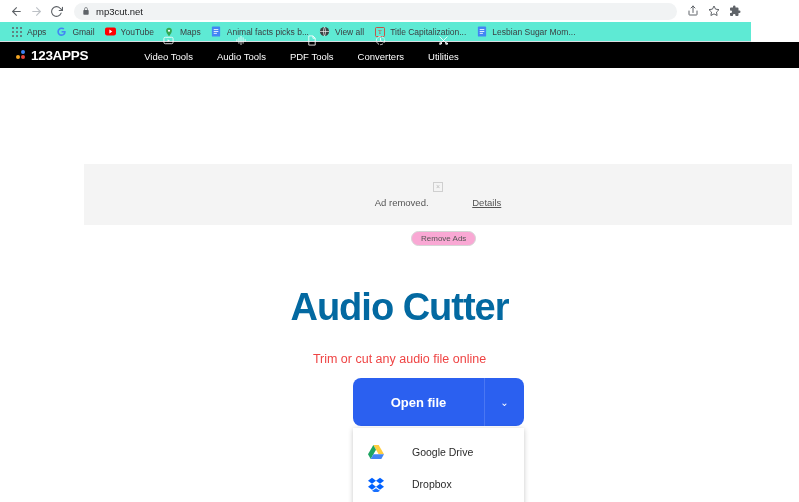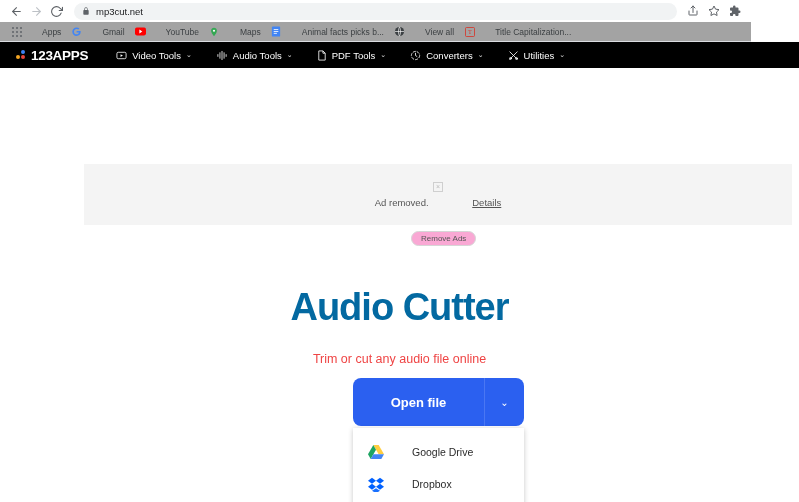--- a/index.html
+++ b/index.html
@@ -4,21 +4,21 @@
 <style>
   * { box-sizing: border-box; margin: 0; padding: 0; }
   html, body {
     width: 799px; height: 502px;
     overflow: hidden;
     font-family: "Liberation Sans", sans-serif;
     background: #ffffff;
   }
 
   
-  .browser { width: 751px; background: #a3a3a3; }
+  .browser { width: 751px; background: #5eead4; }
 
   .toolbar {
     height: 22px;
     display: flex;
     align-items: center;
     padding: 0 6px;
     background: #ffffff;
   }
   .nav-btn {
     width: 20px; height: 20px;
@@ -61,21 +61,21 @@
     align-items: center;
     padding: 0 6px;
     gap: 0px;
     border-bottom: 1px solid #dadce0;
     overflow: hidden;
     white-space: nowrap;
   }
   .bm {
     display: flex;
     align-items: center;
-    gap: 20px;
+    gap: 5px;
     padding: 2px 5px;
     border-radius: 3px;
     flex: 0 0 auto;
   }
   .bm-label {
     font-size: 8.5px;
     color: #3c4043;
     white-space: nowrap;
     max-width: 86px;
     overflow: hidden;
@@ -93,21 +93,21 @@
 
   
   .site-header {
     height: 26px;
     background: #000000;
     display: flex;
     align-items: center;
     padding-left: 16px;
     gap: 0;
   }
-  .logo { display: flex; align-items: center; gap: 4px; margin-right: 16px; }
+  .logo { display: flex; align-items: center; gap: 4px; margin-right: 44px; }
   .logo-dots {
     width: 11px; height: 11px;
     position: relative;
   }
   .logo-dots i { position: absolute; width: 4px; height: 4px; border-radius: 50%; display:block; }
   .logo-dots i:nth-child(1) { background: #3b82f6; left: 5px; top: 0px; }
   .logo-dots i:nth-child(2) { background: #f5a623; left: 0px; top: 5px; }
   .logo-dots i:nth-child(3) { background: #e8453c; left: 5px; top: 5px; }
   .logo-text {
     color: #ffffff;
@@ -117,20 +117,21 @@
   }
   .nav-menu { display: flex; align-items: center; gap: 0px; }
   .nav-item {
     display: flex;
     align-items: center;
     gap: 5px;
     padding: 0 12px;
     color: #ffffff;
     font-size: 9.5px;
     white-space: nowrap;
+    flex-direction: column;
   }
   .nav-item svg { display: block; flex: 0 0 auto; }
   .caret { font-size: 7px; opacity: 0.85; }
 
   
   .page { background: #ffffff; height: 450px; position: relative; overflow: hidden; }
 
   .ad-block {
     position: absolute;
     left: 84px; top: 96px;
@@ -358,20 +359,31 @@
     <div class="bm">
       <span class="bm-ico">
         <svg width="10" height="10" viewBox="0 0 20 20">
             <rect x="1" y="1" width="18" height="18" rx="2" fill="none" stroke="#d93025" stroke-width="1.6"></rect>
             <text x="10" y="14" font-size="11" font-family="Liberation Serif, serif" fill="#d93025" text-anchor="middle">T</text>
           </svg>
       </span>
       <span class="bm-label">Title Capitalization...</span>
     </div>
 
+    <div class="bm">
+      <span class="bm-ico">
+        <svg width="10" height="11" viewBox="0 0 20 24">
+            <rect x="1" y="1" width="18" height="22" rx="2" fill="#4285F4"></rect>
+            <rect x="5" y="7" width="10" height="1.8" fill="#ffffff"></rect>
+            <rect x="5" y="11" width="10" height="1.8" fill="#ffffff"></rect>
+            <rect x="5" y="15" width="7" height="1.8" fill="#ffffff"></rect>
+          </svg>
+      </span>
+      <span class="bm-label">Lesbian Sugar Mom...</span>
+    </div>
   </div>
 </div>
 
 <div class="site-header">
   <div class="logo">
     <span class="logo-dots">
         <i></i>
         <i></i>
         <i></i>
       </span>

